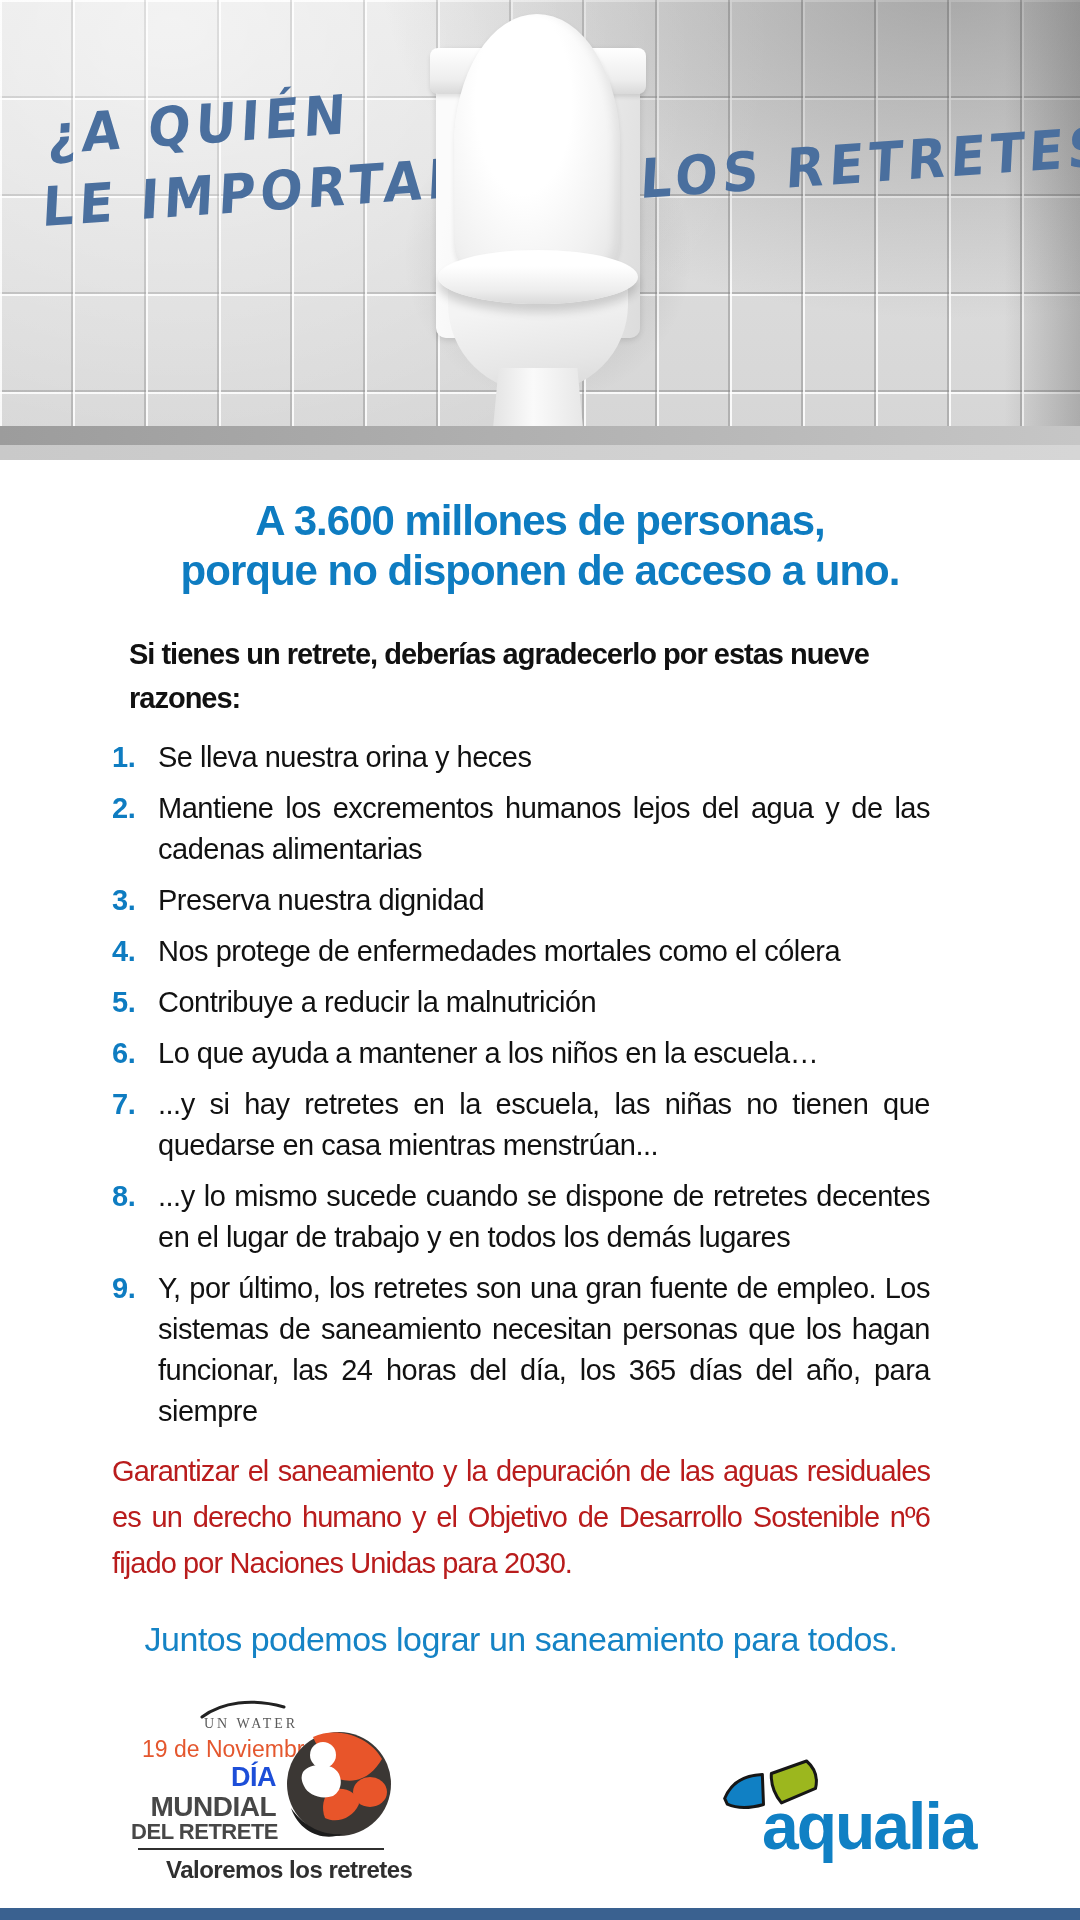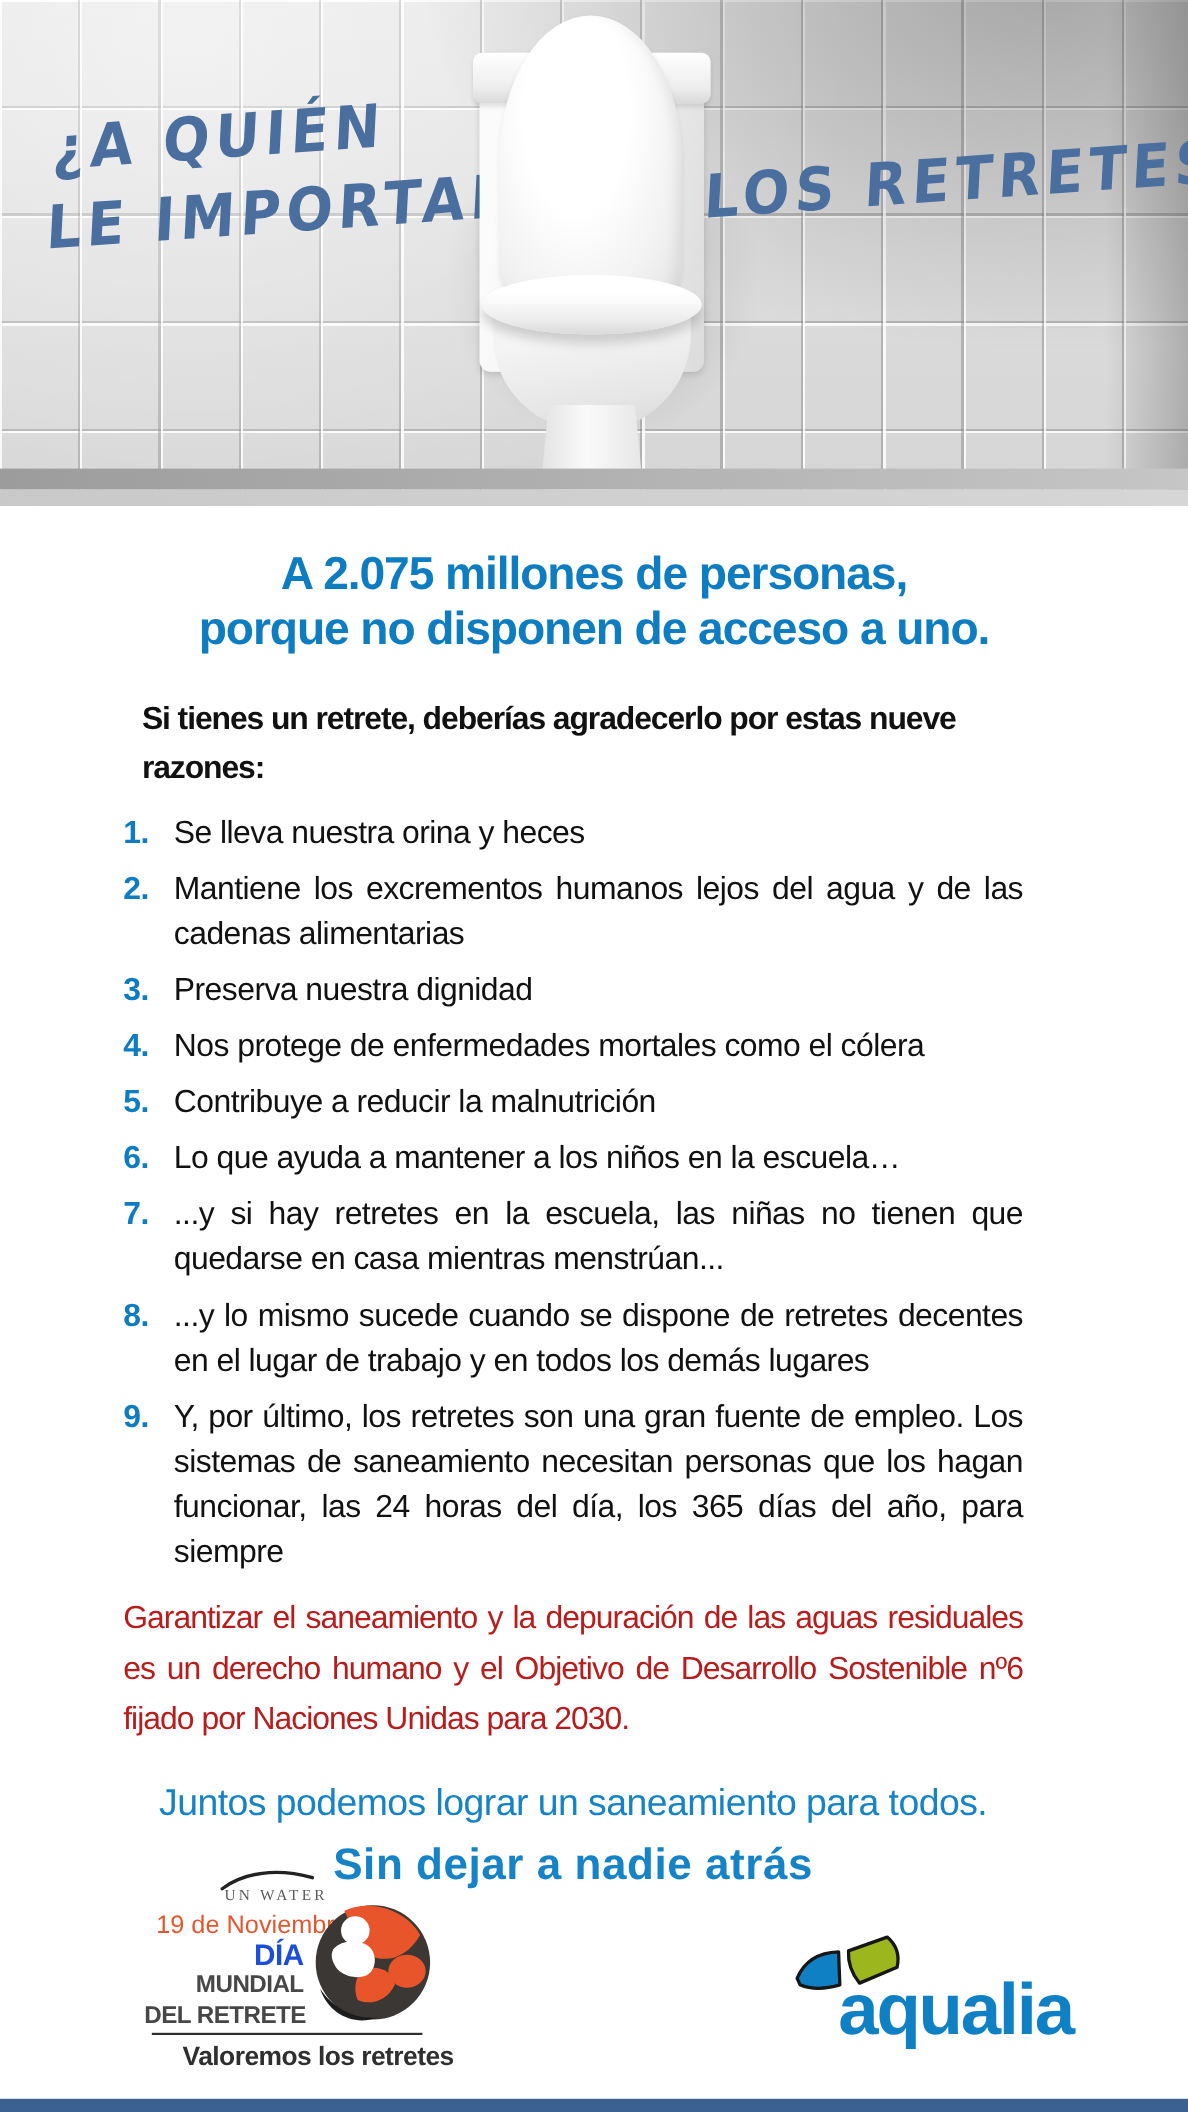--- a/index.html
+++ b/index.html
@@ -62,21 +62,21 @@
   .cta2{margin:14px 0 0 0;text-align:center;font-weight:bold;font-size:40px;color:#1583c5;letter-spacing:0.5px;}
 
   
   .wtd{position:absolute;left:118px;top:1698px;width:300px;height:200px;}
   .swoosh{position:absolute;left:82px;top:0px;}
   .unwater{position:absolute;left:86px;top:18px;font-family:"Liberation Serif",serif;
     font-size:14px;letter-spacing:3px;color:#5a5a5a;}
   .wtd-date{position:absolute;left:24px;top:38px;font-size:23px;color:#e4572e;}
   .wtd-col{position:absolute;left:0;width:158px;text-align:right;font-weight:bold;letter-spacing:-0.5px;}
   .wtd-dia{top:64px;font-size:27px;color:#1d4ed8;}
-  .wtd-mundial{top:93px;font-size:22px;color:#474747;}
+  .wtd-mundial{top:93px;font-size:28px;color:#474747;}
   .wtd-retrete{top:121px;font-size:22px;color:#474747;width:160px;}
   .globe{position:absolute;left:165px;top:30px;}
   .wtd-line{position:absolute;left:20px;top:150px;width:246px;height:2px;background:#2f2f2f;}
   .wtd-tag{position:absolute;left:20px;top:158px;font-weight:bold;font-size:24px;
     letter-spacing:-0.5px;color:#2f2f2f;margin-left:28px;}
 
   
   .aqualia{position:absolute;left:700px;top:1752px;width:320px;height:130px;}
   .arrows{position:absolute;left:18px;top:6px;}
   .aq-text{position:absolute;left:62px;top:36px;font-weight:bold;font-size:66px;
@@ -100,21 +100,21 @@
       <div class="lid"></div>
       <div class="bowl-neck"></div>
       <div class="seat"></div>
       <div class="pedestal"></div>
     </div>
     <div class="ledge"></div>
     <div class="ledge2"></div>
   </div>
 
   <div class="headline">
-    <div>A 2.075 millones de personas,</div>
+    <div>A 3.600 millones de personas,</div>
     <div>porque no disponen de acceso a uno.</div>
   </div>
 
   <div class="body-col">
     <p class="intro">Si tienes un retrete, deberías agradecerlo por estas nueve razones:</p>
 
     <ol class="reasons">
       <li>
           <span class="num">1.</span>
           <span class="txt">Se lleva nuestra orina y heces</span>
@@ -148,21 +148,20 @@
           <span class="txt">...y lo mismo sucede cuando se dispone de retretes decentes en el lugar de trabajo y en todos los demás lugares</span>
         </li>
       <li>
           <span class="num">9.</span>
           <span class="txt">Y, por último, los retretes son una gran fuente de empleo. Los sistemas de saneamiento necesitan personas que los hagan funcionar, las 24 horas del día, los 365 días del año, para siempre</span>
         </li>
     </ol>
 
     <p class="closing">Garantizar el saneamiento y la depuración de las aguas residuales es un derecho humano y el Objetivo de Desarrollo Sostenible nº6 fijado por Naciones Unidas para 2030.</p>
     <p class="cta1">Juntos podemos lograr un saneamiento para todos.</p>
-    <p class="cta2">Sin dejar a nadie atrás</p>
   </div>
 
   <div class="wtd">
     <svg class="swoosh" width="88" height="22" viewBox="0 0 88 22">
       <path d="M2,19 C22,4 52,0 84,9" fill="none" stroke="#222" stroke-width="3" stroke-linecap="round"></path>
     </svg>
     <div class="unwater">UN WATER</div>
     <div class="wtd-date">19 de Noviembre</div>
     <div class="wtd-col wtd-dia">DÍA</div>
     <div class="wtd-col wtd-mundial">MUNDIAL</div>

